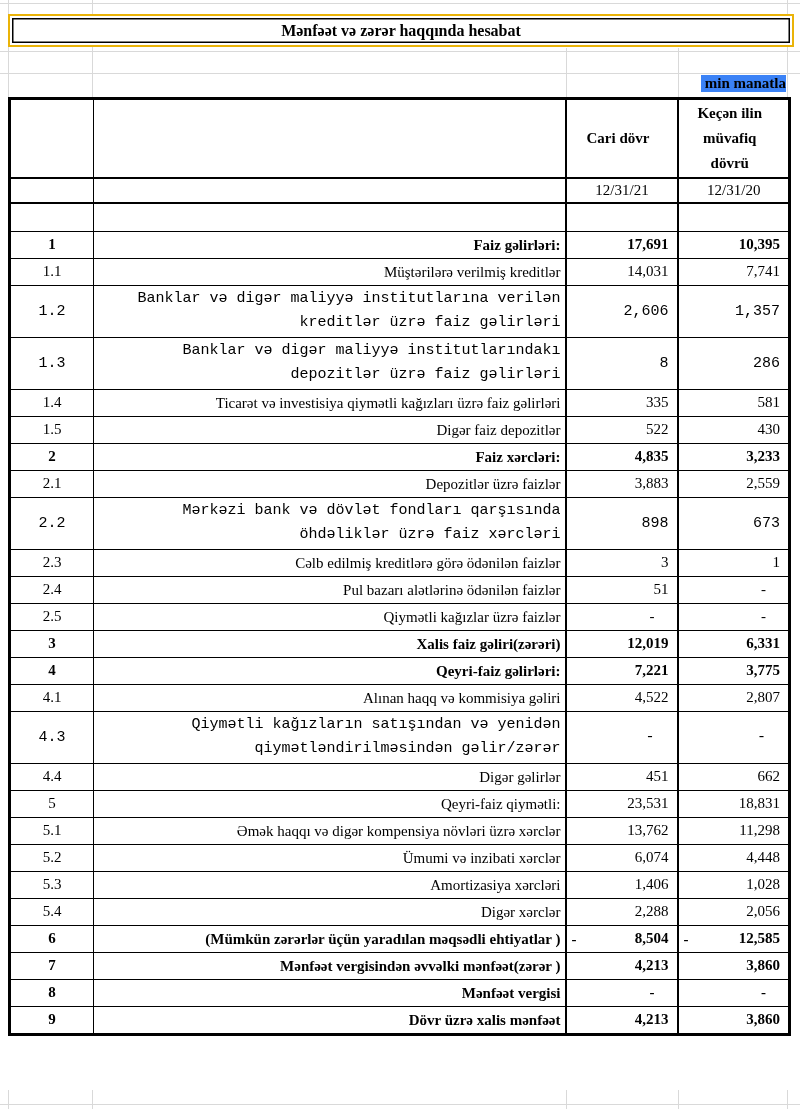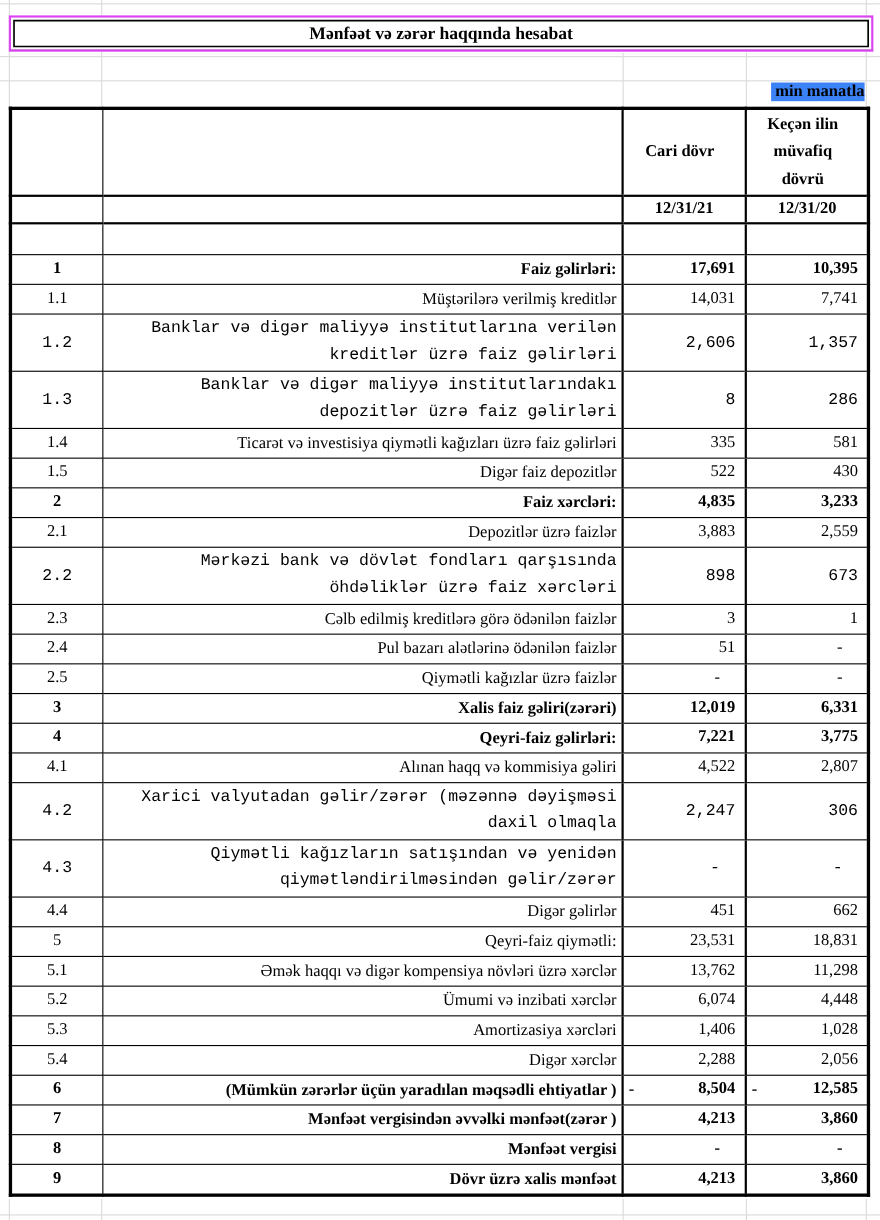--- a/index.html
+++ b/index.html
@@ -16,21 +16,21 @@
   .gl { position: absolute; background: #d9d9d9; }
   .gl.v { width: 1px; }
   .gl.h { height: 1px; }
 
   
   .title-box {
     position: absolute;
     left: 8px; top: 14px;
     width: 786px; height: 33px;
     box-sizing: border-box;
-    border: 2px solid #d946ef;
+    border: 2px solid #eab308;
     box-shadow: inset 0 0 0 2px #ffffff, inset 0 0 0 3.5px #000000;
     background: #ffffff;
     display: flex; align-items: center; justify-content: center;
     font-size: 16px; font-weight: bold;
   }
 
   .unit-note {
     position: absolute;
     top: 75px; right: 14px;
     font-size: 15px; font-weight: bold;
@@ -64,21 +64,21 @@
 
   .num-col { text-align: center; padding: 0 2px; }
   .label-col { text-align: right; padding: 1px 4px 1px 5px; line-height: 24px; }
   .val-col { text-align: right; padding-right: 8px; position: relative; }
   .val-col.dash { padding-right: 22px; }
   .val-col.neg .minus { position: absolute; left: 5px; top: 50%; transform: translateY(-50%); }
   tr.bold td { font-weight: bold; }
 
   .col-header { text-align: center; font-weight: bold; vertical-align: middle; margin-left: 44px; }
   .hdr-wrap { display: inline-block; max-width: 86px; line-height: 25px; }
-  .date-row td.val-col { text-align: center; font-weight: bold; padding-right: 0; margin-top: 12px; }
+  .date-row td.val-col { text-align: center; font-weight: normal; padding-right: 0; margin-top: 12px; }
 </style>
 </head>
 <body>
 
 <div class="page">
 
   <div class="gl h" style="left:0;top:3px;width:800px;"></div>
   <div class="gl h" style="left:0;top:51px;width:800px;"></div>
   <div class="gl h" style="left:0;top:73px;width:800px;"></div>
   <div class="gl v" style="left:8px;top:0;height:97px;"></div>
@@ -210,26 +210,20 @@
           <td class="cell val-col">7,221</td>
           <td class="cell val-col">3,775</td>
         </tr>
         <tr>
           <td class="cell num-col">4.1</td>
           <td class="cell label-col">Alınan haqq və kommisiya gəliri</td>
           <td class="cell val-col">4,522</td>
           <td class="cell val-col">2,807</td>
         </tr>
         <tr class="tall">
-          <td class="cell num-col">4.2</td>
-          <td class="cell label-col">Xarici valyutadan gəlir/zərər (məzənnə dəyişməsi daxil olmaqla</td>
-          <td class="cell val-col">2,247</td>
-          <td class="cell val-col">306</td>
-        </tr>
-        <tr class="tall">
           <td class="cell num-col">4.3</td>
           <td class="cell label-col">Qiymətli kağızların satışından və yenidən qiymətləndirilməsindən gəlir/zərər</td>
           <td class="cell val-col dash">-</td>
           <td class="cell val-col dash">-</td>
         </tr>
         <tr>
           <td class="cell num-col">4.4</td>
           <td class="cell label-col">Digər gəlirlər</td>
           <td class="cell val-col">451</td>
           <td class="cell val-col">662</td>

